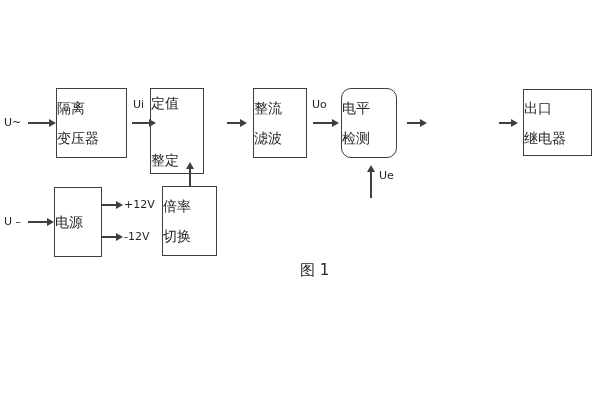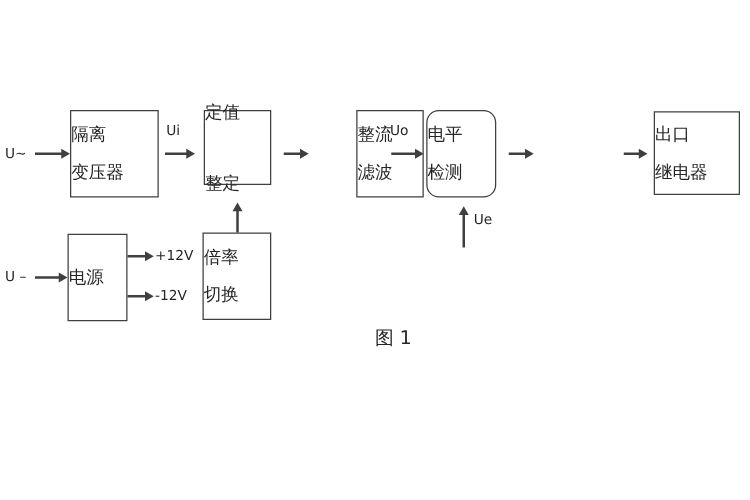--- a/index.html
+++ b/index.html
@@ -15,22 +15,22 @@
   }
   .box{
     position:absolute;border:1.5px solid var(--line);background:var(--bg);
     display:flex;flex-direction:column;justify-content:center;
     row-gap:16px;color:var(--text);font-size:14px;line-height:14px;
     box-sizing:border-box;white-space:nowrap;
   }
   .box span:empty{display:none;}
   
   .b-isolation{left:56px;top:88px;width:71px;height:70px;}
-  .b-setting{left:163px;top:88px;width:54px;height:60px;gap:43px;}
-  .b-rectifier{left:253px;top:88px;width:54px;height:70px;margin-left:32px;}
+  .b-setting{left:150px;top:88px;width:54px;height:86px;gap:43px;}
+  .b-rectifier{left:253px;top:88px;width:54px;height:70px;}
   .b-level{left:341px;top:88px;width:56px;height:70px;border-radius:10px;}
   .b-drive{left:432px;top:87px;width:53px;height:71px;}
   .b-output{left:523px;top:89px;width:69px;height:67px;}
   
   .b-power{left:54px;top:187px;width:48px;height:70px;}
   .b-ratio{left:162px;top:186px;width:55px;height:70px;}
   .b-reference{left:329px;top:198px;width:94px;height:42px;flex-direction:row;}
   
   .lbl{
     position:absolute;color:var(--text);font-size:11px;line-height:18px;

